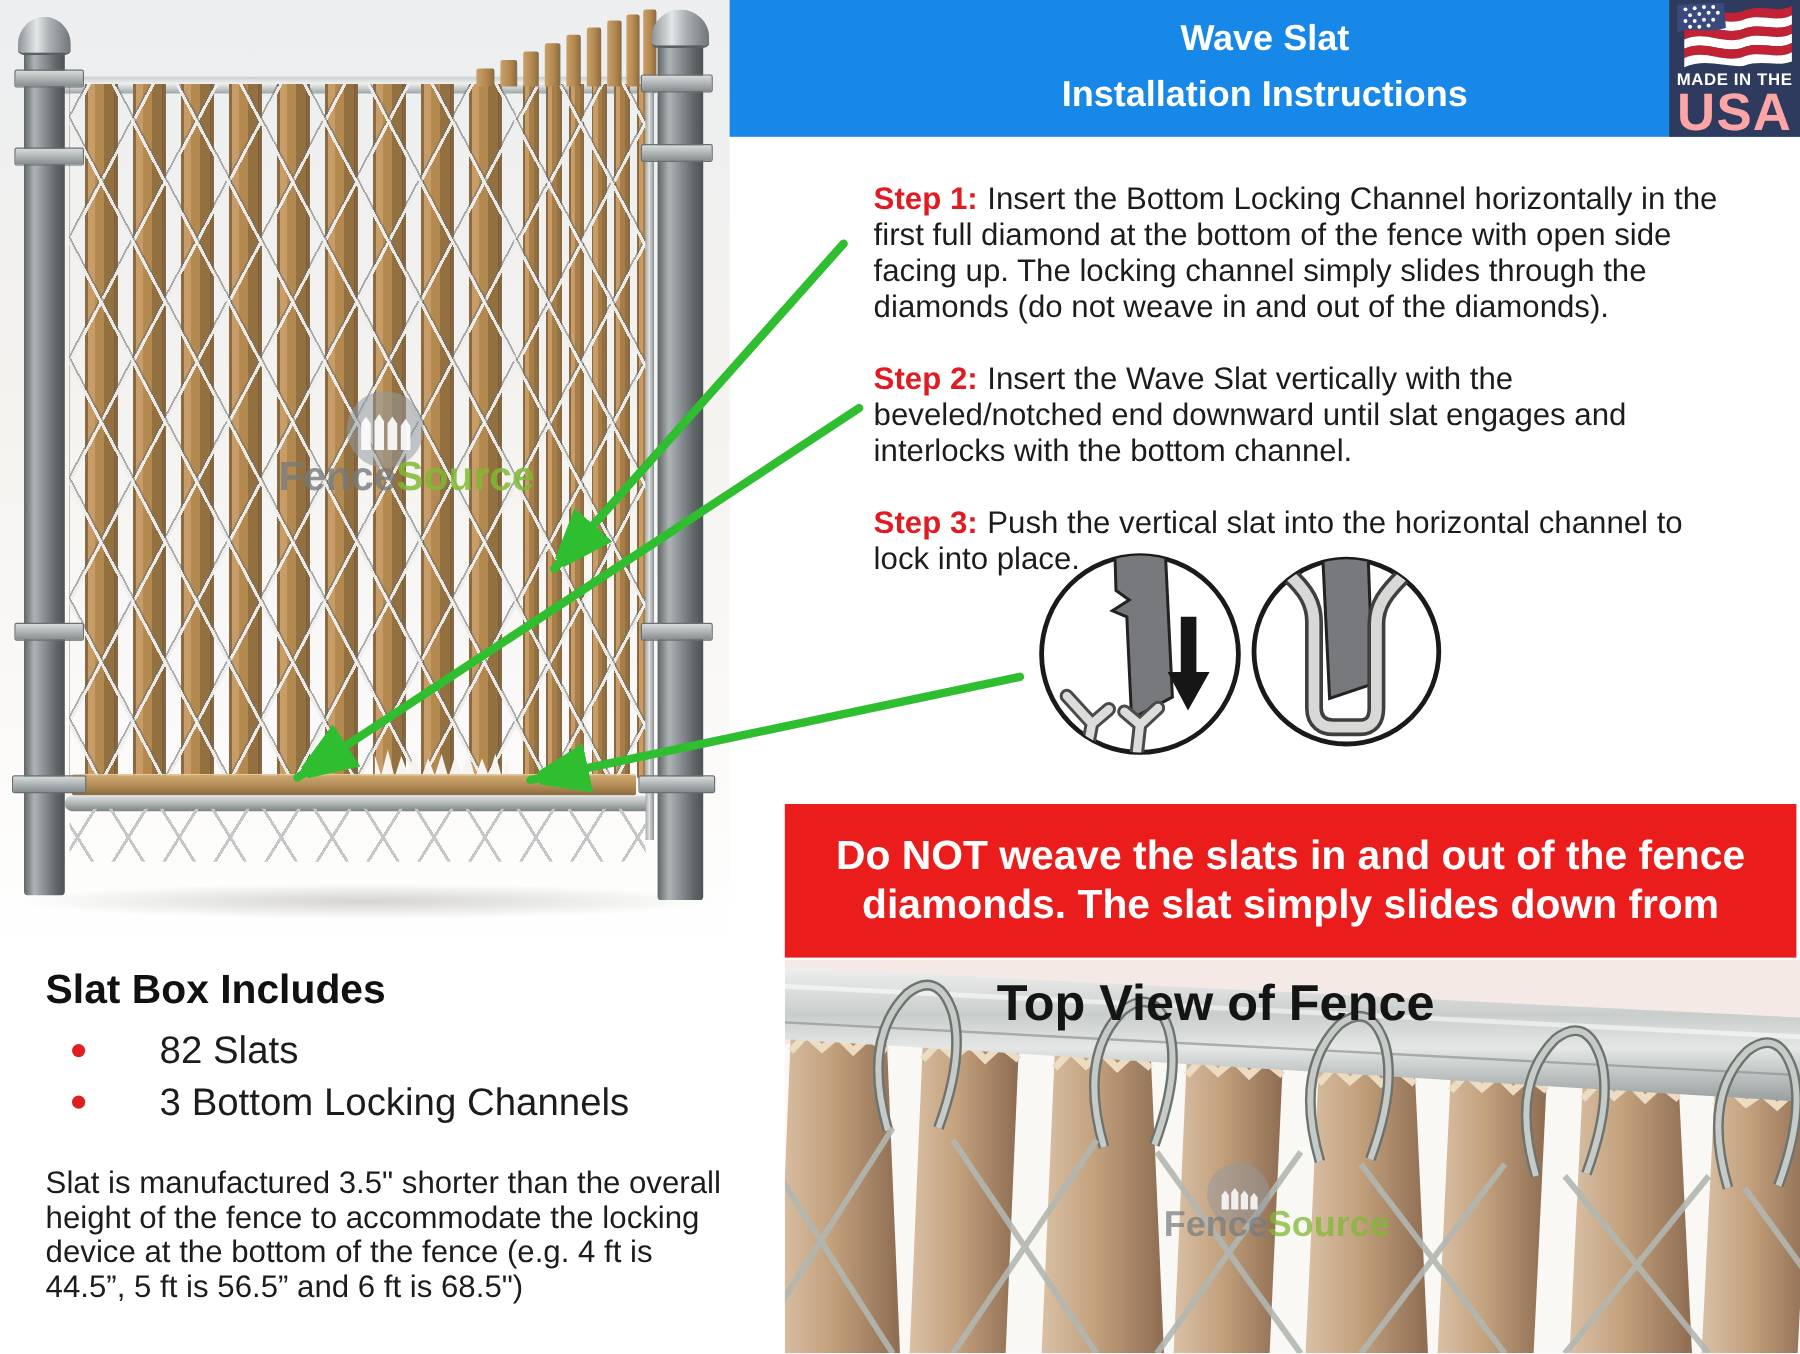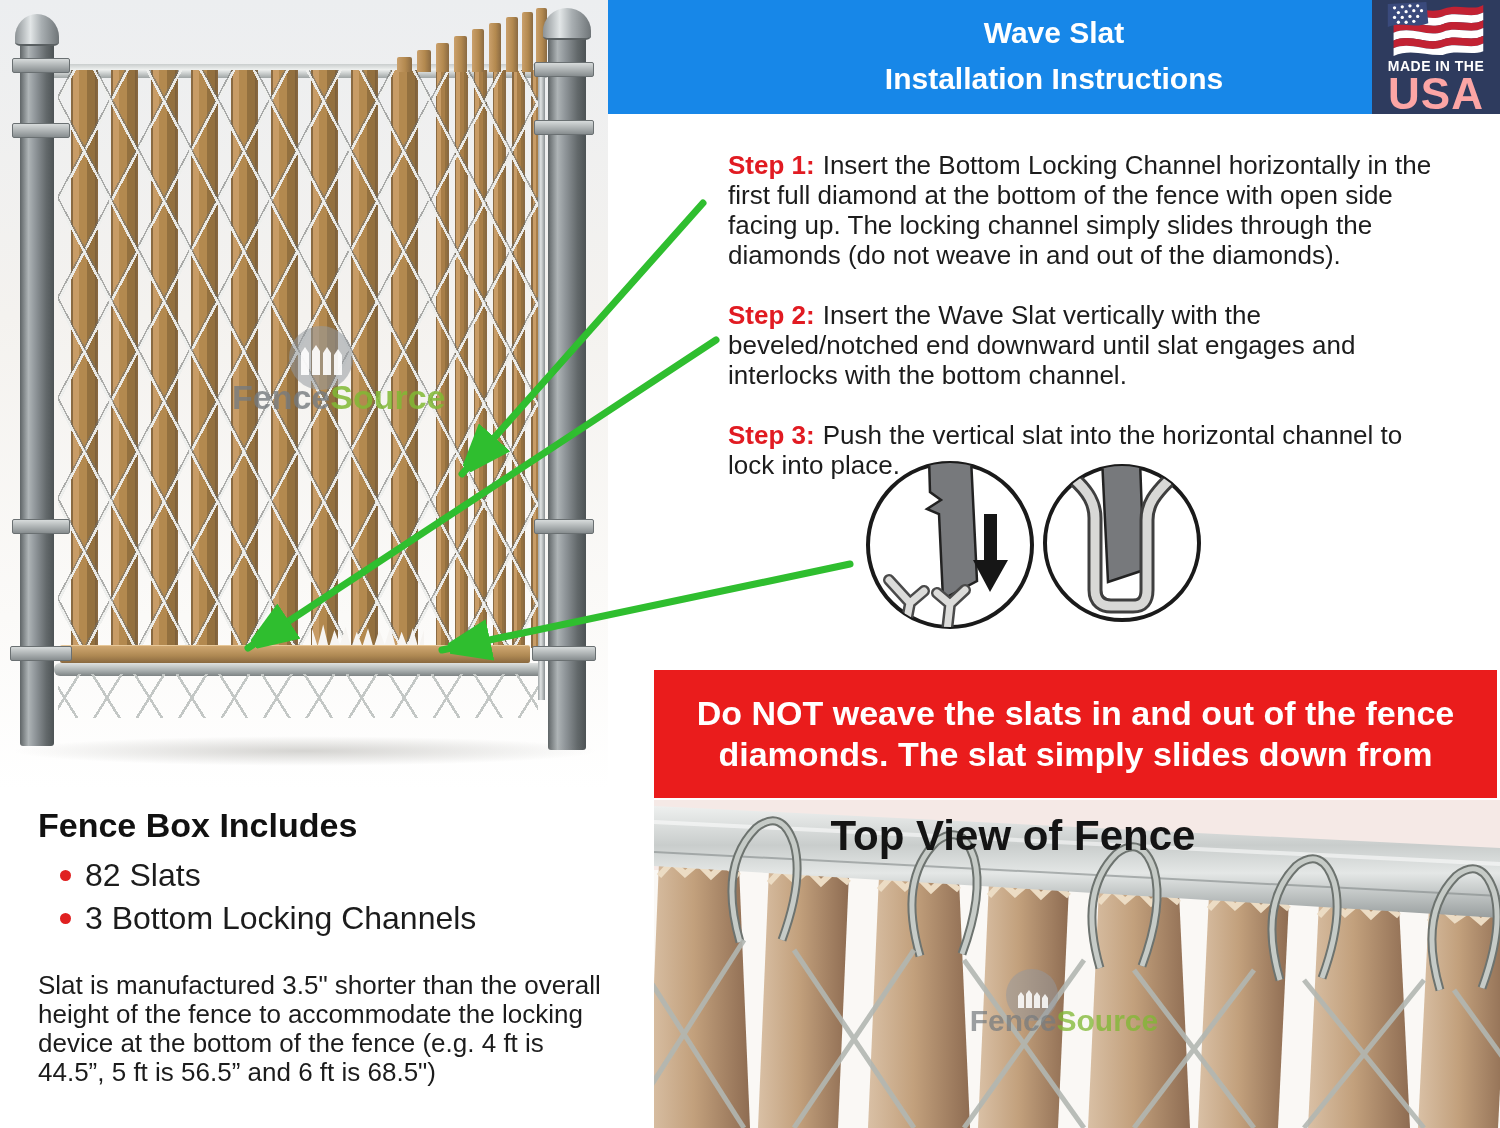--- a/index.html
+++ b/index.html
@@ -77,21 +77,21 @@
   .wm-circle{position:absolute;border-radius:50%;background:rgba(148,153,159,0.55);
     display:flex;align-items:center;justify-content:center;}
   .wm-text{position:absolute;font-weight:bold;white-space:nowrap;}
   .wm-fence{color:rgba(118,122,126,0.80);}
   .wm-source{color:rgba(128,184,52,0.85);}
 
   
   .header-bar{position:absolute;left:608px;top:0;width:892px;height:114px;background:#1787e8;z-index:10;}
   .header-title{position:absolute;left:0;top:10px;width:100%;text-align:center;color:#ffffff;
     font-weight:bold;font-size:30px;line-height:46px;}
-  .usa-badge{position:absolute;right:0;top:0;width:128px;height:114px;background:#2e3b5e;z-index:11;
+  .usa-badge{position:absolute;right:0;top:0;width:109px;height:114px;background:#2e3b5e;z-index:11;
     display:flex;flex-direction:column;align-items:center;}
   .usa-flag{margin-top:2px;}
   .usa-line1{color:#fff;font-weight:bold;font-size:14px;letter-spacing:0.5px;margin-top:2px;}
   .usa-line2{color:#fca5a5;font-weight:bold;font-size:44px;line-height:40px;letter-spacing:1px;}
 
   
   .steps{position:absolute;left:728px;top:150px;width:706px;font-size:26px;line-height:30px;z-index:5;}
   .steps p{margin:0 0 30px 0;}
   .step-label{color:#e11b22;font-weight:bold;margin-right:8px;}
 
@@ -106,21 +106,21 @@
   
   .photo-topview{position:absolute;left:654px;top:800px;width:846px;height:328px;background:#f2ece9;overflow:hidden;}
   .topview-title{position:absolute;left:654px;top:812px;width:718px;text-align:center;z-index:6;
     font-weight:bold;font-size:42px;color:#141414;}
   .tv-wm-text{position:absolute;left:934px;top:1004px;width:260px;text-align:center;z-index:6;
     font-weight:bold;font-size:30px;opacity:0.9;}
 
   
   .box-contents{position:absolute;left:38px;top:806px;width:565px;}
   .box-heading{font-weight:bold;font-size:34px;margin:0 0 12px 0;color:#111;}
-  .box-item{display:flex;align-items:center;font-size:32px;margin:6px 0 6px 22px;color:#1c1c1c;}
+  .box-item{display:flex;align-items:center;font-size:32px;margin:6px 0 6px 22px;color:#1c1c1c;gap:48px;}
   .bullet{width:11px;height:11px;border-radius:50%;background:#e02020;margin-right:14px;flex:0 0 auto;}
   .box-note{font-size:27px;margin:2px 0 0 44px;color:#1c1c1c;}
   .box-desc{font-size:26px;line-height:29px;margin-top:34px;color:#1c1c1c;}
 
   
   .arrows-overlay{position:absolute;left:0;top:0;z-index:60;pointer-events:none;}
 </style>
 </head>
 <body>
 
@@ -366,21 +366,21 @@
         </g>
       </g>
     </svg>
   </div>
   <div class="topview-title">Top View of Fence</div>
   <div class="tv-wm-text">
     <span class="wm-fence">Fence</span><span class="wm-source">Source</span>
   </div>
 
   <div class="box-contents">
-    <h2 class="box-heading">Fence Box Includes</h2>
+    <h2 class="box-heading">Slat Box Includes</h2>
     <div class="box-item">
       <span class="bullet"></span>
       <span>82 Slats</span>
     </div>
     <div class="box-item">
       <span class="bullet"></span>
       <span>3 Bottom Locking Channels</span>
     </div>
     <div class="box-desc">Slat is manufactured 3.5" shorter than the overall height of the fence to accommodate the locking device at the bottom of the fence (e.g. 4 ft is 44.5”, 5 ft is 56.5” and 6 ft is 68.5")</div>
   </div>

